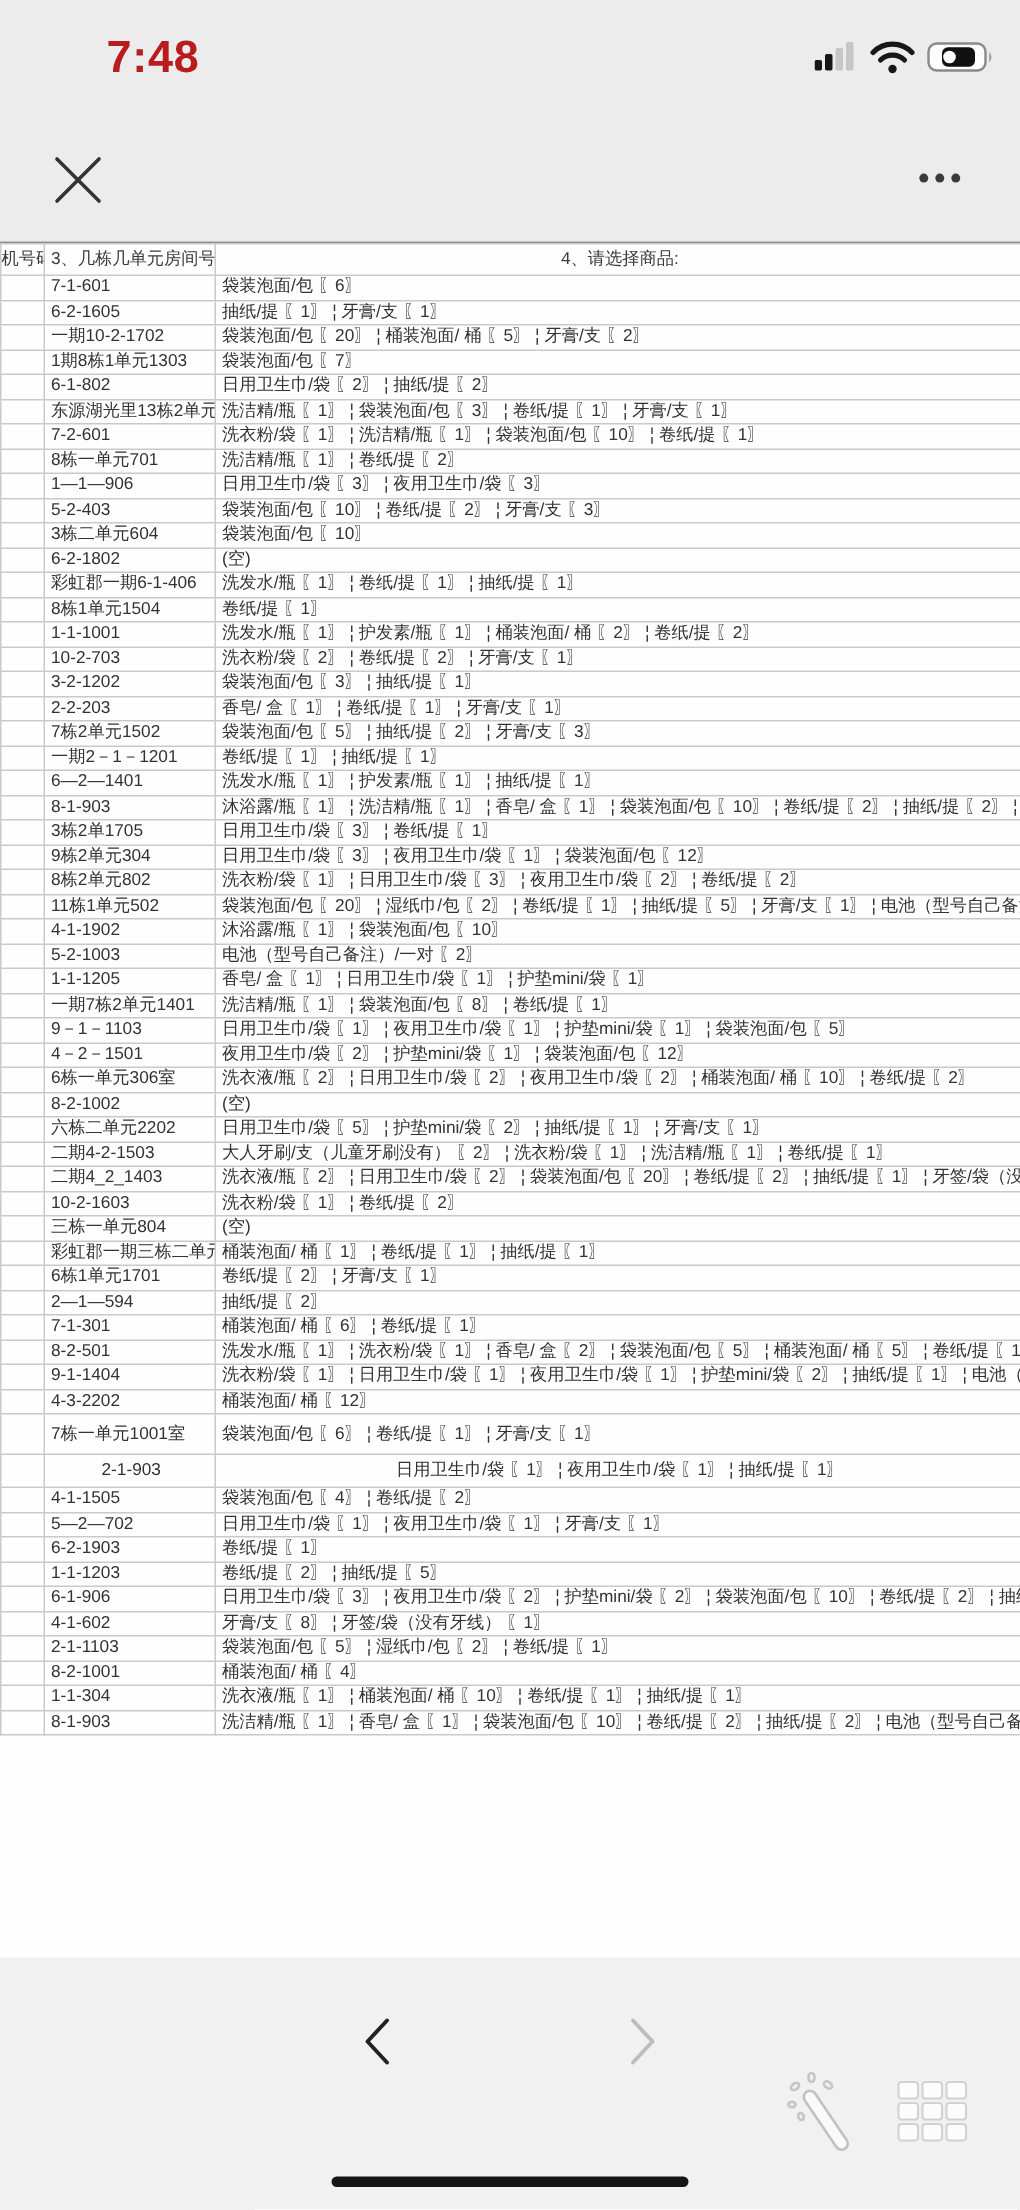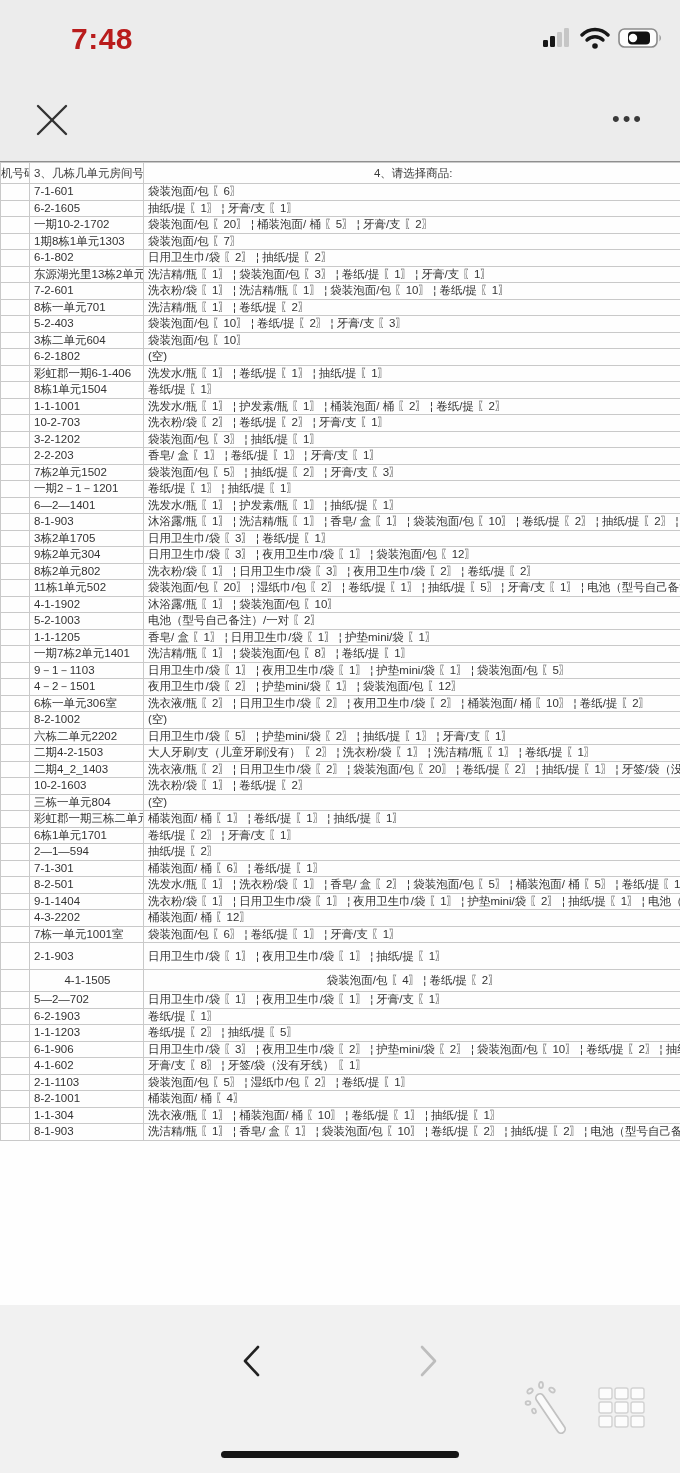--- a/index.html
+++ b/index.html
@@ -121,20 +121,25 @@
           </tr>
           <tr>
             <td class="c-phone"></td>
             <td class="c-unit">7-2-601</td>
             <td class="c-prod">洗衣粉/袋 〖1〗 ¦ 洗洁精/瓶 〖1〗 ¦ 袋装泡面/包 〖10〗 ¦ 卷纸/提 〖1〗</td>
           </tr>
           <tr>
             <td class="c-phone"></td>
             <td class="c-unit">8栋一单元701</td>
             <td class="c-prod">洗洁精/瓶 〖1〗 ¦ 卷纸/提 〖2〗</td>
+          </tr>
+          <tr>
+            <td class="c-phone"></td>
+            <td class="c-unit">1—1—906</td>
+            <td class="c-prod">日用卫生巾/袋 〖3〗 ¦ 夜用卫生巾/袋 〖3〗</td>
           </tr>
           <tr>
             <td class="c-phone"></td>
             <td class="c-unit">5-2-403</td>
             <td class="c-prod">袋装泡面/包 〖10〗 ¦ 卷纸/提 〖2〗 ¦ 牙膏/支 〖3〗</td>
           </tr>
           <tr>
             <td class="c-phone"></td>
             <td class="c-unit">3栋二单元604</td>
             <td class="c-prod">袋装泡面/包 〖10〗</td>

